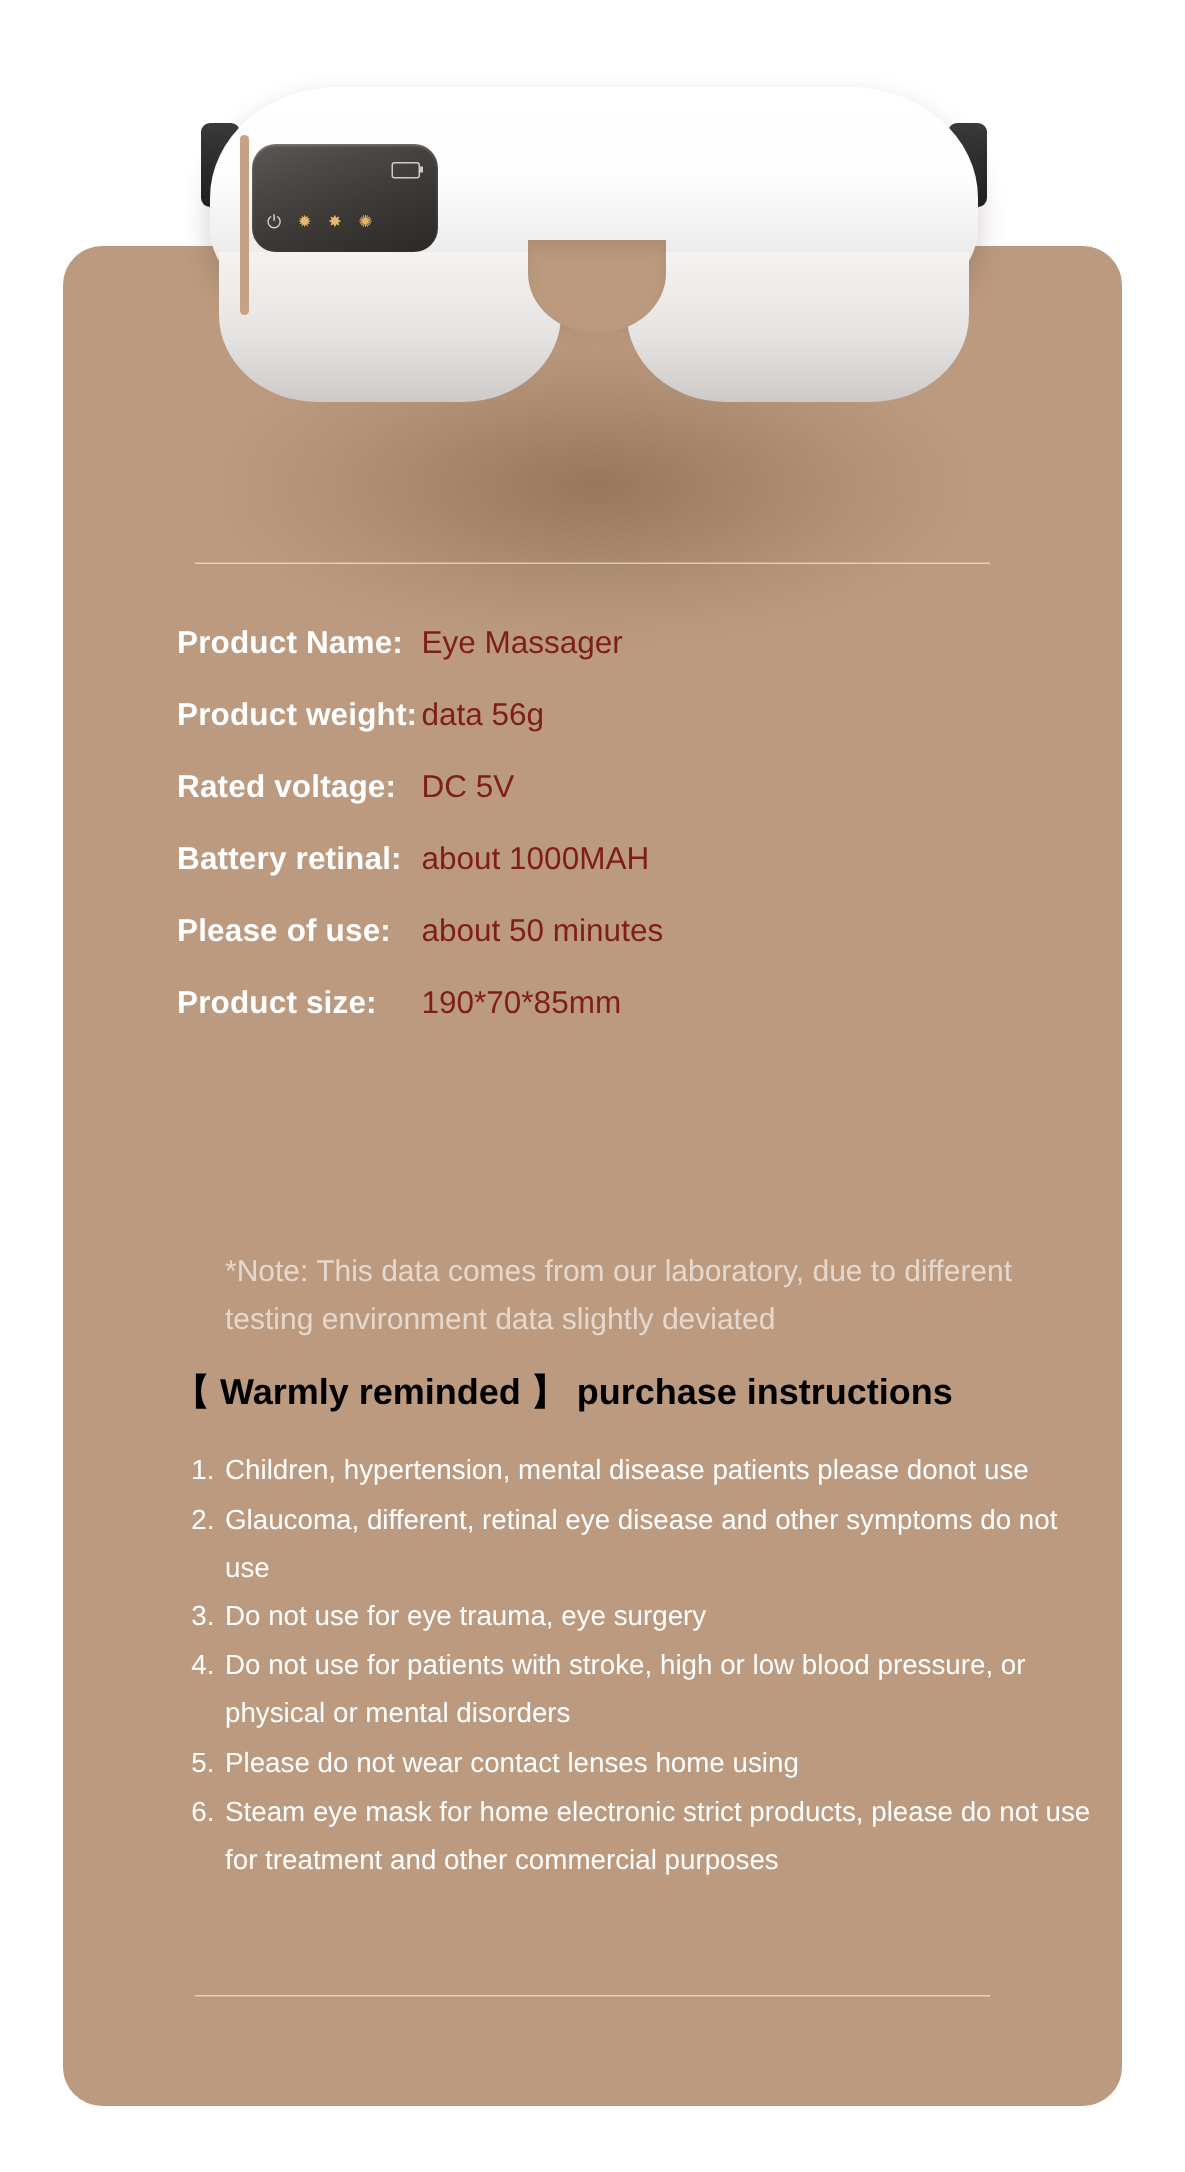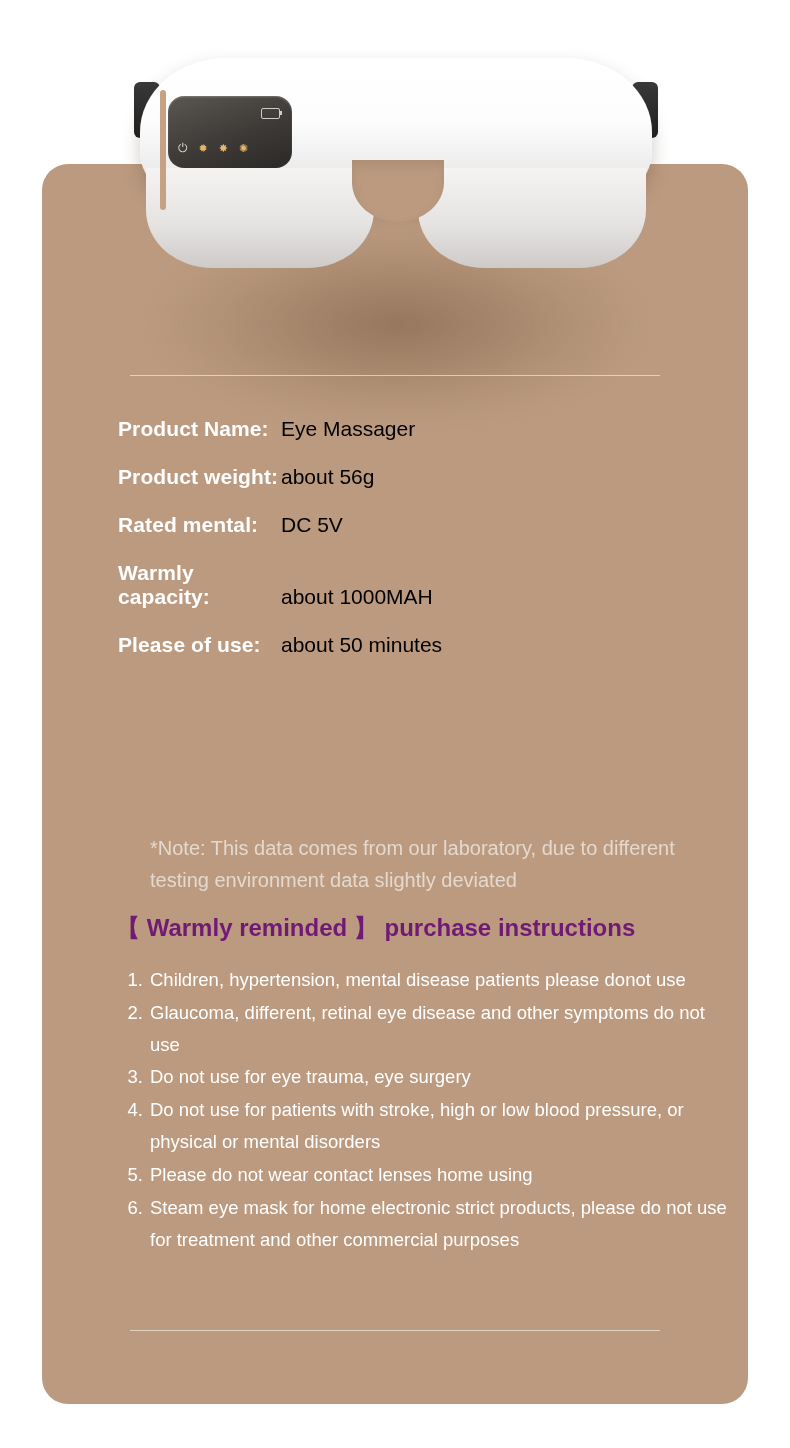--- a/index.html
+++ b/index.html
@@ -173,21 +173,21 @@
   .spec-label {
     width: 163px;
     flex: none;
     font-weight: bold;
     font-size: 21px;
     color: #ffffff;
     letter-spacing: 0.1px;
   }
   .spec-value {
     font-size: 21px;
-    color: #000000;
+    color: #7f1d1d;
     font-weight: 400;
   }
 
   
   .note {
     position: absolute;
     left: 108px;
     top: 668px;
     width: 540px;
     font-size: 20px;
@@ -196,21 +196,21 @@
   }
 
   
   .reminder-head {
     position: absolute;
     left: 74px;
     top: 748px;
     width: 620px;
     font-size: 24px;
     font-weight: bold;
-    color: #701a75;
+    color: #000000;
     white-space: nowrap;
   }
 
   
   .warnings {
     position: absolute;
     left: 76px;
     top: 800px;
     width: 620px;
     margin: 0;
@@ -240,33 +240,37 @@
 
   <div class="rule top"></div>
 
   <div class="specs">
     <div class="spec-row">
       <div class="spec-label">Product Name:</div>
       <div class="spec-value">Eye Massager</div>
     </div>
     <div class="spec-row">
       <div class="spec-label">Product weight:</div>
-      <div class="spec-value">about 56g</div>
-    </div>
-    <div class="spec-row">
-      <div class="spec-label">Rated mental:</div>
+      <div class="spec-value">data 56g</div>
+    </div>
+    <div class="spec-row">
+      <div class="spec-label">Rated voltage:</div>
       <div class="spec-value">DC 5V</div>
     </div>
     <div class="spec-row">
-      <div class="spec-label">Warmly capacity:</div>
+      <div class="spec-label">Battery retinal:</div>
       <div class="spec-value">about 1000MAH</div>
     </div>
     <div class="spec-row">
       <div class="spec-label">Please of use:</div>
       <div class="spec-value">about 50 minutes</div>
+    </div>
+    <div class="spec-row">
+      <div class="spec-label">Product size:</div>
+      <div class="spec-value">190*70*85mm</div>
     </div>
   </div>
 
   <div class="note">*Note: This data comes from our laboratory, due to different testing environment data slightly deviated</div>
 
   <div class="reminder-head">【 Warmly reminded 】 purchase instructions</div>
 
   <ul class="warnings">
     <li class="warn-item">
       <span class="warn-num">1.</span>

